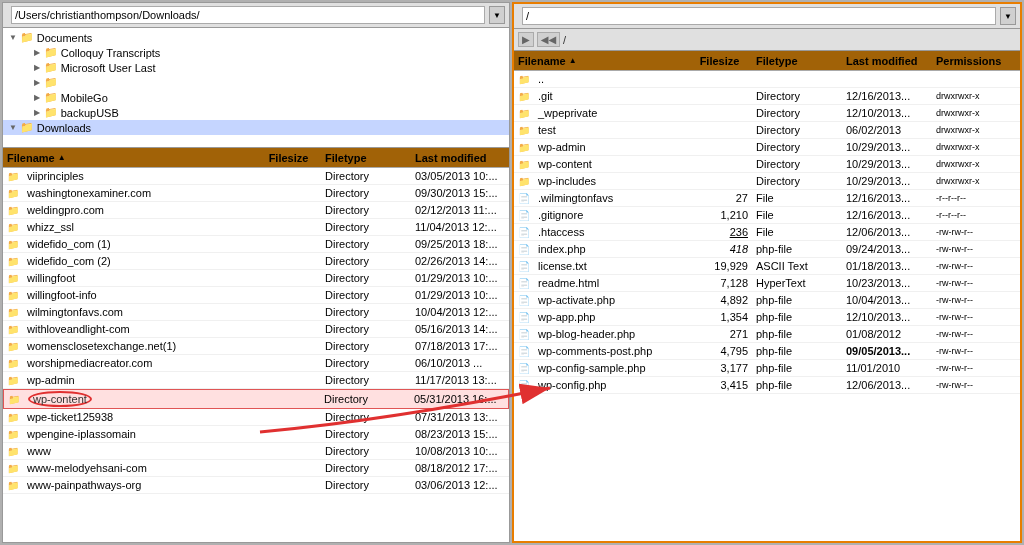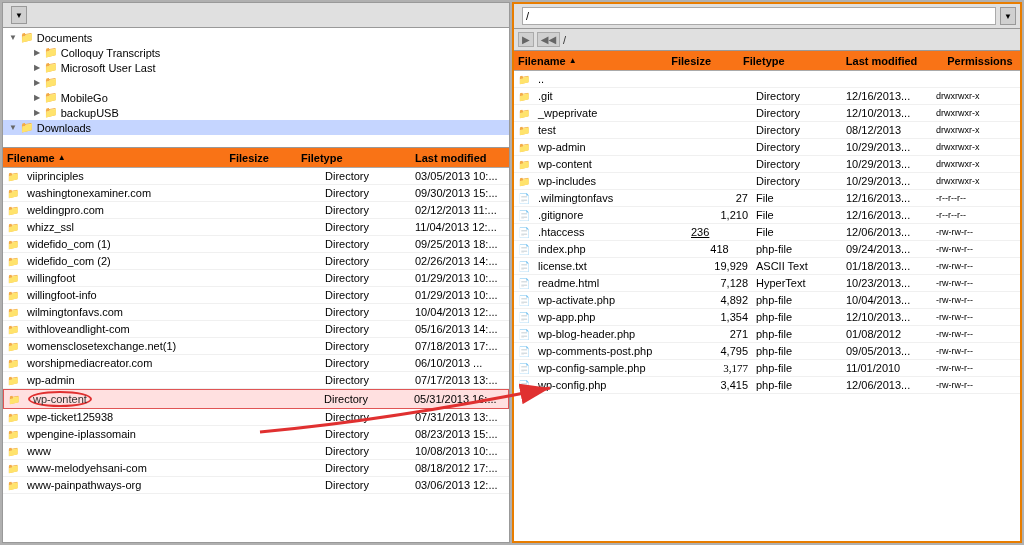--- a/index.html
+++ b/index.html
@@ -105,32 +105,31 @@
     }
 
     .folder-icon {
       color: #6a9fd8;
       margin-right: 3px;
       font-size: 11px;
     }
 
     .file-list-header {
       display: flex;
-      background: #f97316;
+      background: #a16207;
       border-bottom: 1px solid #aaa;
       padding: 2px 4px;
       font-weight: bold;
       font-size: 11px;
       min-height: 20px;
       align-items: center;
-      gap: 24px;
     }
 
     .col-filename { flex: 3; min-width: 120px; display: flex; align-items: center; gap: 3px; }
-    .col-filesize { width: 65px; text-align: right; padding-right: 8px; }
+    .col-filesize { width: 65px; text-align: center; padding-right: 8px; }
     .col-filetype { width: 80px; }
     .col-lastmod { width: 100px; padding-left: 10px; }
     .col-perms { width: 80px; }
 
     .sort-arrow { font-size: 8px; }
 
     .file-list-body {
       flex: 1;
       overflow-y: auto;
       background: white;
@@ -198,20 +197,21 @@
   </style>
 </head>
 <body>
 
 <div class="main-container">
 
   <div class="pane">
 
     <div class="site-bar">
       <span class="site-label"></span>
+      <input class="site-input" type="text" value="/Users/christianthompson/Downloads/" style="">
       <div class="site-dropdown">▼</div>
     </div>
 
     <div class="tree-area">
       <div class="tree-item">
         <span class="tree-toggle">▼</span>
         <span class="folder-icon">📁</span>
         <span>Documents</span>
       </div>
       <div class="tree-item" style="padding-left: 28px;">
@@ -371,21 +371,21 @@
     <div class="col-filetype"><span>Directory</span></div>
     <div class="col-lastmod"><span>06/10/2013 ...</span></div>
   </div>
         <div class="file-row">
     <div class="col-filename">
       <span class="file-icon folder-color">📁</span>
       <span>wp-admin</span>
     </div>
     <div class="col-filesize"><span></span></div>
     <div class="col-filetype"><span>Directory</span></div>
-    <div class="col-lastmod"><span>07/17/2013 13:...</span></div>
+    <div class="col-lastmod"><span>11/17/2013 13:...</span></div>
   </div>
         <div class="file-row highlighted">
     <div class="col-filename">
       <span class="file-icon folder-color">📁</span>
       <span><span class="red-circle">wp-content</span></span>
     </div>
     <div class="col-filesize"><span></span></div>
     <div class="col-filetype"><span>Directory</span></div>
     <div class="col-lastmod"><span>05/31/2013 16:...</span></div>
   </div>
@@ -501,21 +501,21 @@
     <div class="col-lastmod" style="width:100px;"><span>12/10/2013...</span></div>
     <div class="col-perms" style="width:80px;font-size:9px;"><span>drwxrwxr-x</span></div>
   </div>
         <div class="file-row">
     <div class="col-filename" style="">
       <span class="file-icon folder-color">📁</span>
       <span>test</span>
     </div>
     <div class="col-filesize" style="text-align:right;padding-right:8px;width:65px;"><span></span></div>
     <div class="col-filetype" style="width:80px;"><span>Directory</span></div>
-    <div class="col-lastmod" style="width:100px;"><span>08/12/2013</span></div>
+    <div class="col-lastmod" style="width:100px;"><span>06/02/2013</span></div>
     <div class="col-perms" style="width:80px;font-size:9px;"><span>drwxrwxr-x</span></div>
   </div>
         <div class="file-row">
     <div class="col-filename" style="">
       <span class="file-icon folder-color">📁</span>
       <span>wp-admin</span>
     </div>
     <div class="col-filesize" style="text-align:right;padding-right:8px;width:65px;"><span></span></div>
     <div class="col-filetype" style="width:80px;"><span>Directory</span></div>
     <div class="col-lastmod" style="width:100px;"><span>10/29/2013...</span></div>
@@ -559,31 +559,31 @@
     <div class="col-filesize" style="text-align:right;padding-right:8px;width:65px;"><span>1,210</span></div>
     <div class="col-filetype" style="width:80px;"><span>File</span></div>
     <div class="col-lastmod" style="width:100px;"><span>12/16/2013...</span></div>
     <div class="col-perms" style="width:80px;font-size:9px;"><span>-r--r--r--</span></div>
   </div>
         <div class="file-row">
     <div class="col-filename" style="">
       <span class="file-icon file-color">📄</span>
       <span>.htaccess</span>
     </div>
-    <div class="col-filesize" style="text-align:left;width:65px;text-decoration:underline;"><span>236</span></div>
+    <div class="col-filesize" style="text-align:right;width:65px;text-decoration:underline;"><span>236</span></div>
     <div class="col-filetype" style="width:80px;"><span>File</span></div>
     <div class="col-lastmod" style="width:100px;"><span>12/06/2013...</span></div>
     <div class="col-perms" style="width:80px;font-size:9px;"><span>-rw-rw-r--</span></div>
   </div>
         <div class="file-row">
     <div class="col-filename" style="position: relative;">
       <span class="file-icon php-color">📄</span>
       <span>index.php</span>
     </div>
-    <div class="col-filesize" style="text-align:center;padding-right:8px;width:65px;"><span>418</span></div>
+    <div class="col-filesize" style="text-align:right;padding-right:8px;width:65px;font-style:italic;"><span>418</span></div>
     <div class="col-filetype" style="width:80px;"><span>php-file</span></div>
     <div class="col-lastmod" style="width:100px;"><span>09/24/2013...</span></div>
     <div class="col-perms" style="width:80px;font-size:9px;"><span>-rw-rw-r--</span></div>
   </div>
         <div class="file-row">
     <div class="col-filename" style="">
       <span class="file-icon file-color">📄</span>
       <span>license.txt</span>
     </div>
     <div class="col-filesize" style="text-align:right;padding-right:8px;width:65px;"><span>19,929</span></div>
@@ -631,29 +631,29 @@
     <div class="col-lastmod" style="width:100px;"><span>01/08/2012</span></div>
     <div class="col-perms" style="width:80px;font-size:9px;"><span>-rw-rw-r--</span></div>
   </div>
         <div class="file-row">
     <div class="col-filename" style="">
       <span class="file-icon php-color">📄</span>
       <span>wp-comments-post.php</span>
     </div>
     <div class="col-filesize" style="text-align:right;padding-right:8px;width:65px;"><span>4,795</span></div>
     <div class="col-filetype" style="width:80px;"><span>php-file</span></div>
-    <div class="col-lastmod" style="width:100px;"><span>09/05/2013...</span></div>
+    <div class="col-lastmod" style="width:100px;font-weight:bold;"><span>09/05/2013...</span></div>
     <div class="col-perms" style="width:80px;font-size:9px;"><span>-rw-rw-r--</span></div>
   </div>
         <div class="file-row">
     <div class="col-filename" style="">
       <span class="file-icon php-color">📄</span>
       <span>wp-config-sample.php</span>
     </div>
-    <div class="col-filesize" style="text-align:right;width:65px;font-family:Liberation Serif, serif;"><span>3,177</span></div>
+    <div class="col-filesize" style="text-align:right;width:65px;"><span>3,177</span></div>
     <div class="col-filetype" style="width:80px;"><span>php-file</span></div>
     <div class="col-lastmod" style="width:100px;"><span>11/01/2010</span></div>
     <div class="col-perms" style="width:80px;font-size:9px;"><span>-rw-rw-r--</span></div>
   </div>
         <div class="file-row">
     <div class="col-filename" style="">
       <span class="file-icon php-color">📄</span>
       <span>wp-config.php</span>
     </div>
     <div class="col-filesize" style="text-align:right;padding-right:8px;width:65px;"><span>3,415</span></div>

